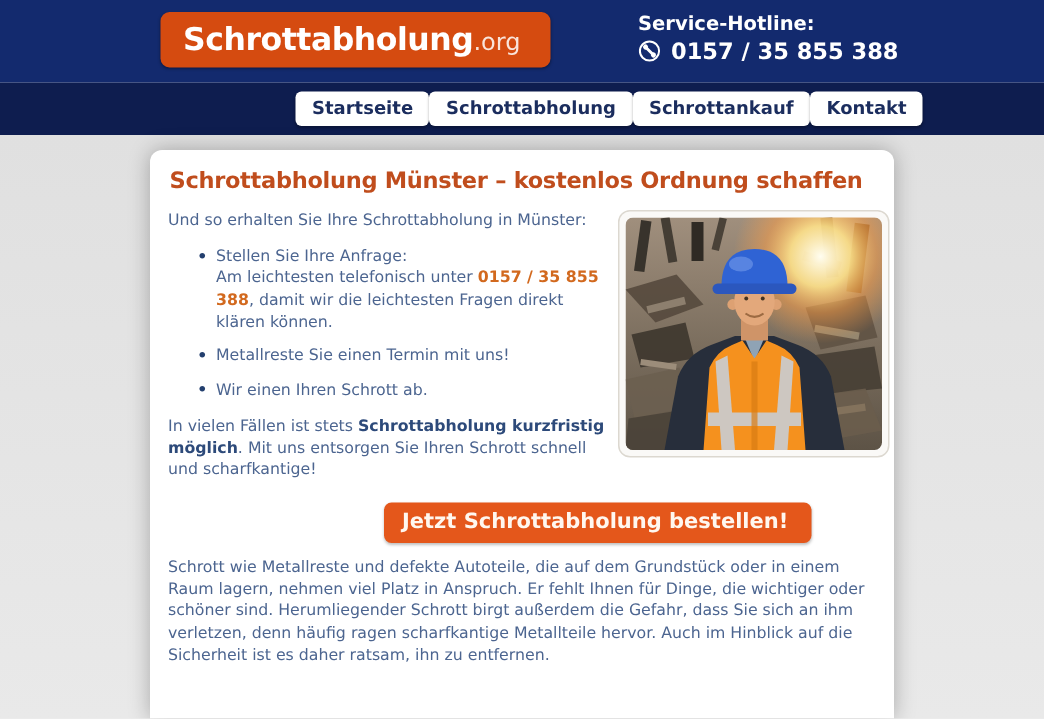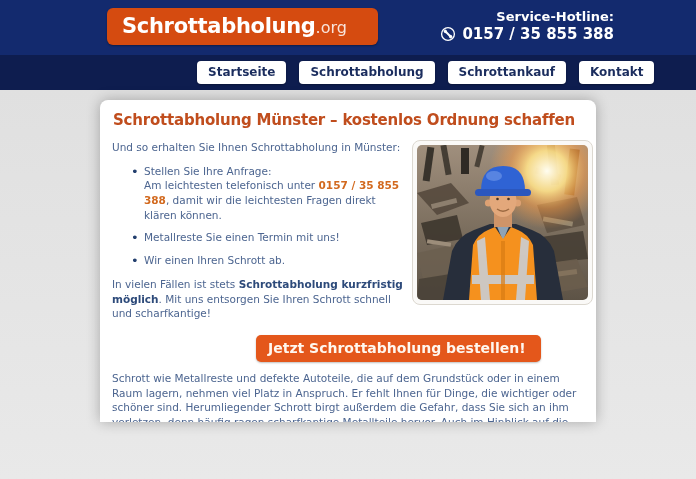--- a/index.html
+++ b/index.html
@@ -12,48 +12,47 @@
   
   .topbar {
     position: relative;
     width: 100%; height: 55px;
     background: #132a6e;
   }
   .logo-box {
     position: absolute; left: 107px; top: 8px;
     background: #d54b10;
     border-radius: 6px;
-    padding: 6px 31px 7px 15px;
+    padding: 6px 20px 7px 15px;
     cursor: pointer;
     box-shadow: 0 1px 2px rgba(0,0,0,.35);
   }
   .logo-main {
     color: #ffffff; font-weight: bold; font-size: 21px; letter-spacing: -0.3px;
   }
   .logo-suffix {
     color: rgba(255,255,255,.85); font-size: 16px; font-weight: normal;
   }
   .hotline {
-    position: absolute; right: 82px; top: 9px;
-    text-align: right; color: #ffffff;
+    position: absolute; right: 97px; top: 9px;
+    text-align: left; color: #ffffff;
   }
   .hotline-label { font-size: 13px; font-weight: bold; display: block; margin-bottom: 1px; }
   .hotline-phone {
     font-size: 15px; font-weight: bold;
     display: flex; align-items: center; gap: 6px; justify-content: flex-end;
     cursor: pointer;
   }
   .phone-ico { width: 16px; height: 16px; display: inline-block; }
   
   .navbar {
     width: 100%; height: 35px;
     background: #0e1d4f;
     display: flex; align-items: center;
     padding-left: 197px; box-sizing: border-box;
-    gap: 13px;
   }
   .nav-btn {
     background: #ffffff;
     color: #1b2d5e;
     font-size: 12px; font-weight: bold;
     padding: 4px 11px 5px 11px;
     border-radius: 4px;
     border: none;
     cursor: pointer;
     font-family: inherit;
@@ -67,21 +66,21 @@
   }
   .card {
     width: 496px;
     margin: 0 auto;
     position: relative; top: 10px;
     background: #ffffff;
     border-radius: 8px 8px 0 0;
     box-shadow: 0 0 14px rgba(0,0,0,.28);
     box-sizing: border-box;
     padding: 11px 11px 0 12px;
-    height: 322px;
+    height: 379px;
     overflow: hidden;
   }
   h1.page-title {
     margin: 0 0 11px 1px;
     font-size: 15px; font-weight: bold;
     color: #c04d1d;
     letter-spacing: -0.2px;
   }
   .cols { display: flex; gap: 6px; }
   .text-col { flex: 0 0 294px; }
@@ -165,21 +164,21 @@
 
 <div class="page-bg">
   <div class="card">
 
     <h1 class="page-title">Schrottabholung Münster – kostenlos Ordnung schaffen</h1>
 
     <div class="cols">
       <div class="text-col">
 
 
-        <p class="body-txt">Und so erhalten Sie Ihnen Schrottabholung in Münster:</p>
+        <p class="body-txt">Und so erhalten Sie Ihre Schrottabholung in Münster:</p>
 
         <ul class="list">
           <li>
             <span>Stellen Sie Ihre Anfrage:</span><br>
             <span>Am leichtesten telefonisch unter </span><span class="inline-phone">0157 / 35 855 388</span><span>, damit wir die leichtesten Fragen direkt klären können.</span>
           </li>
           <li><span>Metallreste Sie einen Termin mit uns!</span></li>
           <li><span>Wir einen Ihren Schrott ab.</span></li>
         </ul>
 

